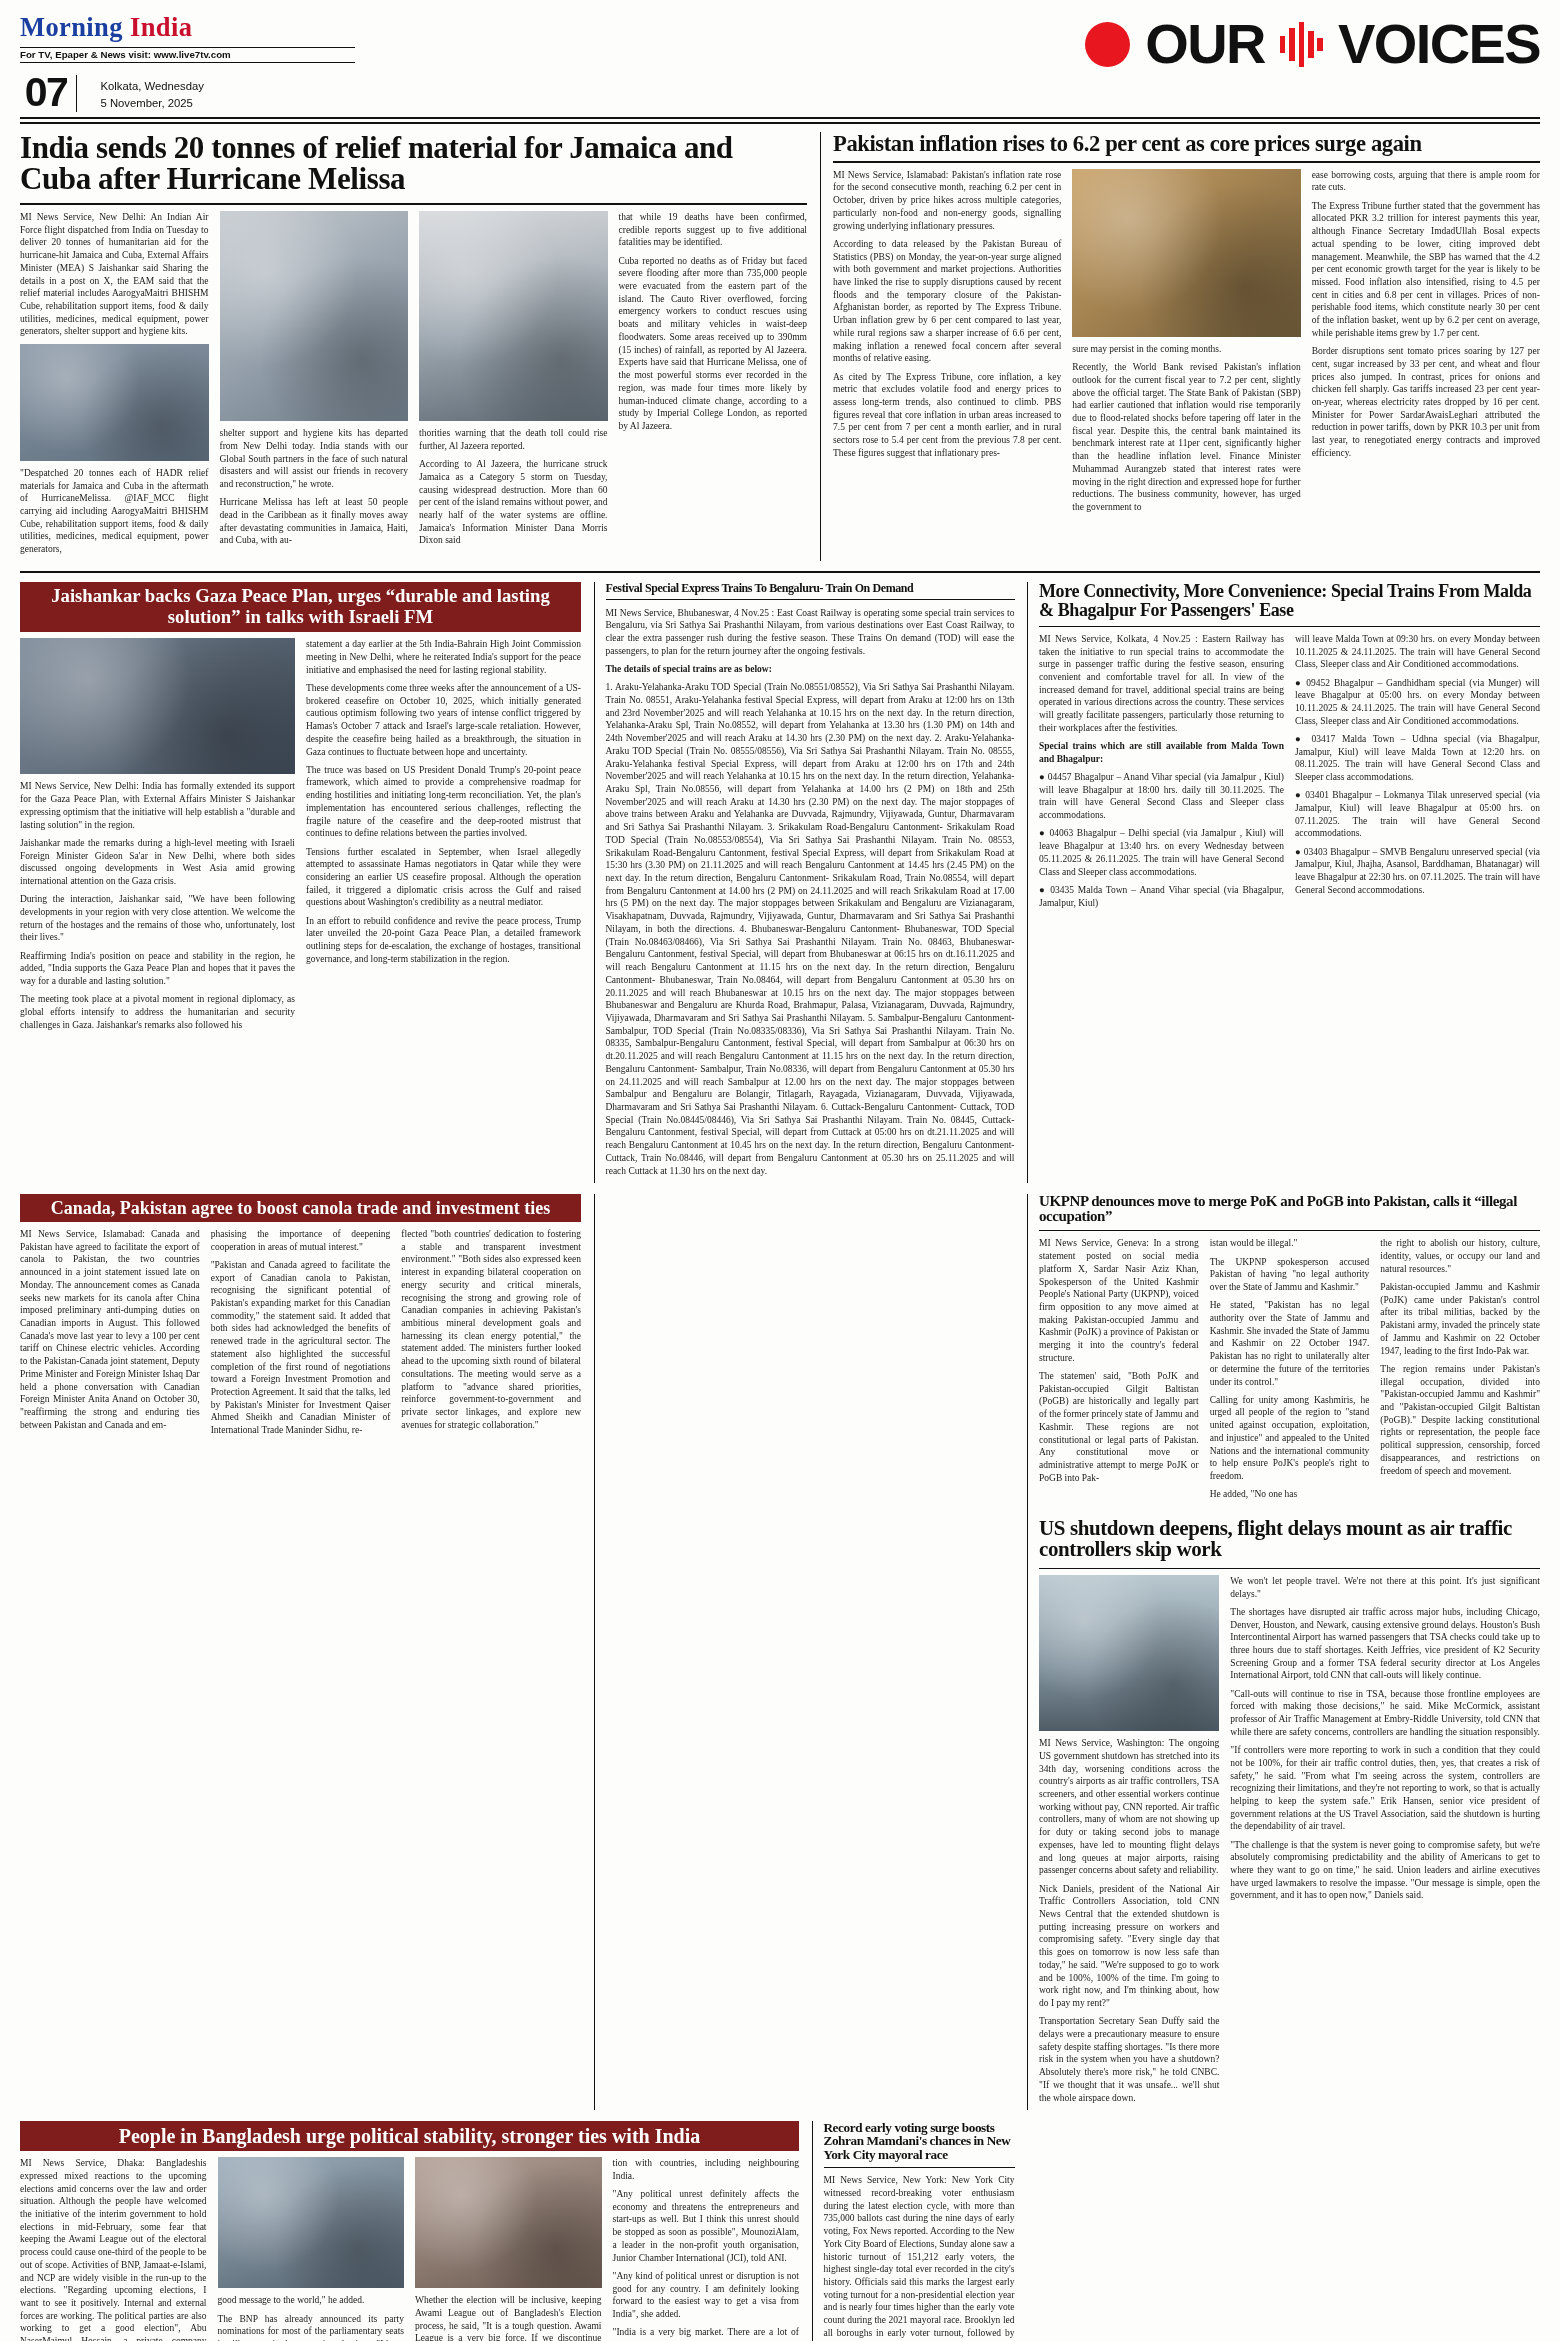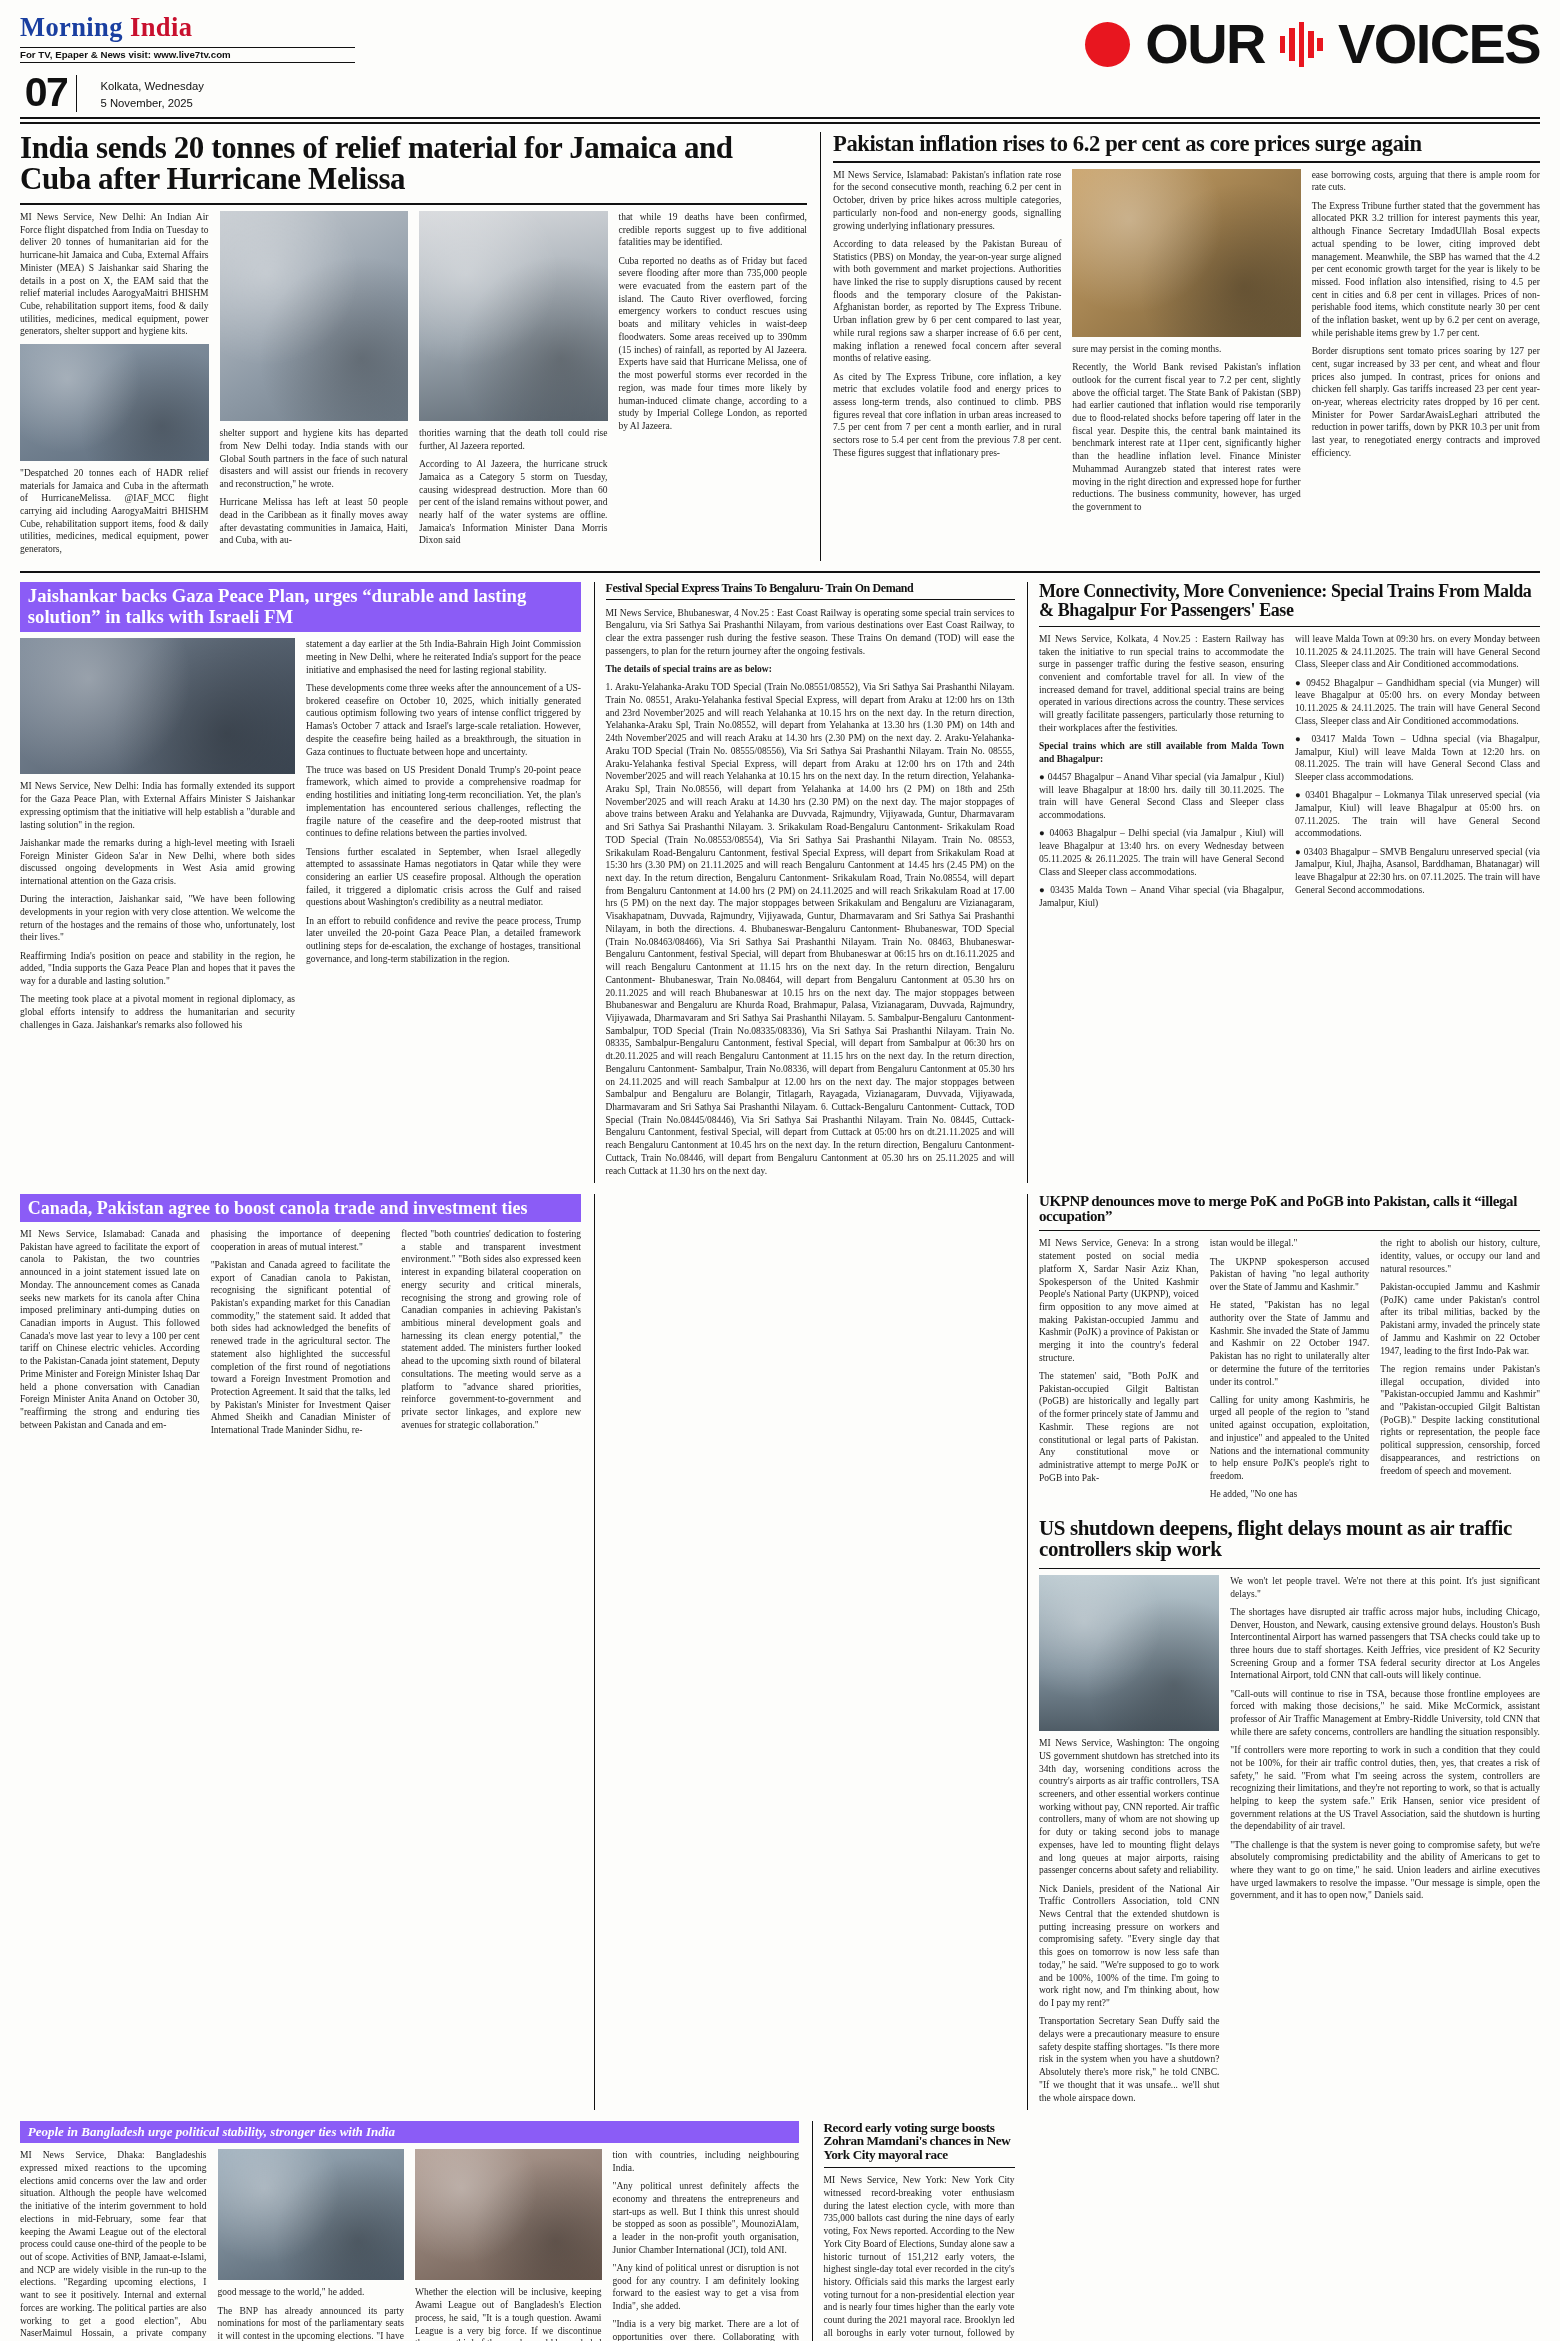--- a/index.html
+++ b/index.html
@@ -109,26 +109,27 @@
   }
   .body-col {
     font-size: 9.5px;
     line-height: 1.34;
     text-align: justify;
     color: #1a1a1a;
     hyphens: auto;
   }
   .body-col p { margin: 0 0 5.5px 0; }
   .sect-band {
-    background: #8b5cf6;
+    background: #7f1d1d;
     color: #fff;
     font-family: "Liberation Serif", serif;
     font-weight: bold;
     padding: 3.9px 7.8px;
     line-height: 1.12;
+    text-align: center;
   }
   .photo {
     background: linear-gradient(160deg,#8c9aa8,#5d6c7c);
     position: relative;
     overflow: hidden;
   }
   .photo::after{
     content:"";
     position:absolute; inset:0;
     background:
@@ -357,21 +358,21 @@
           <p>"Call-outs will continue to rise in TSA, because those frontline employees are forced with making those decisions," he said. Mike McCormick, assistant professor of Air Traffic Management at Embry-Riddle University, told CNN that while there are safety concerns, controllers are handling the situation responsibly.</p>
           <p>"If controllers were more reporting to work in such a condition that they could not be 100%, for their air traffic control duties, then, yes, that creates a risk of safety," he said. "From what I'm seeing across the system, controllers are recognizing their limitations, and they're not reporting to work, so that is actually helping to keep the system safe." Erik Hansen, senior vice president of government relations at the US Travel Association, said the shutdown is hurting the dependability of air travel.</p>
           <p>"The challenge is that the system is never going to compromise safety, but we're absolutely compromising predictability and the ability of Americans to get to where they want to go on time," he said. Union leaders and airline executives have urged lawmakers to resolve the impasse. "Our message is simple, open the government, and it has to open now," Daniels said.</p>
         </div>
       </div>
     </div>
   </div>
 
   <div class="band-row" style="margin-top:11px;">
     <div style="width:779px;">
-      <div class="sect-band" style="font-size:13px;font-style:italic;">People in Bangladesh urge political stability, stronger ties with India</div>
+      <div class="sect-band" style="font-size:20px;">People in Bangladesh urge political stability, stronger ties with India</div>
       <div class="cols" style="margin-top:6.2px;">
         <div class="col body-col">
           <p>MI News Service, Dhaka: Bangladeshis expressed mixed reactions to the upcoming elections amid concerns over the law and order situation. Although the people have welcomed the initiative of the interim government to hold elections in mid-February, some fear that keeping the Awami League out of the electoral process could cause one-third of the people to be out of scope. Activities of BNP, Jamaat-e-Islami, and NCP are widely visible in the run-up to the elections. "Regarding upcoming elections, I want to see it positively. Internal and external forces are working. The political parties are also working to get a good election", Abu NaserMaimul Hossain, a private company employee in Dhaka, told ANI.</p>
 
         </div>
         <div class="col">
           <div class="photo" style="height:131px;margin-bottom:6.2px;background:linear-gradient(160deg,#9fb0bd,#515f6c);"></div>
           <div class="body-col">
             <p>good message to the world," he added.</p>
             <p>The BNP has already announced its party nominations for most of the parliamentary seats it will contest in the upcoming elections. "I have a mixed opinion. If you look at the previous culture, some leaders and parties should come out a bit more. In some cases, choosing the right persons in certain areas should be more responsible. I have doubts on this issue", Mainul said, in reply to a question about BNP's nominations.</p>

